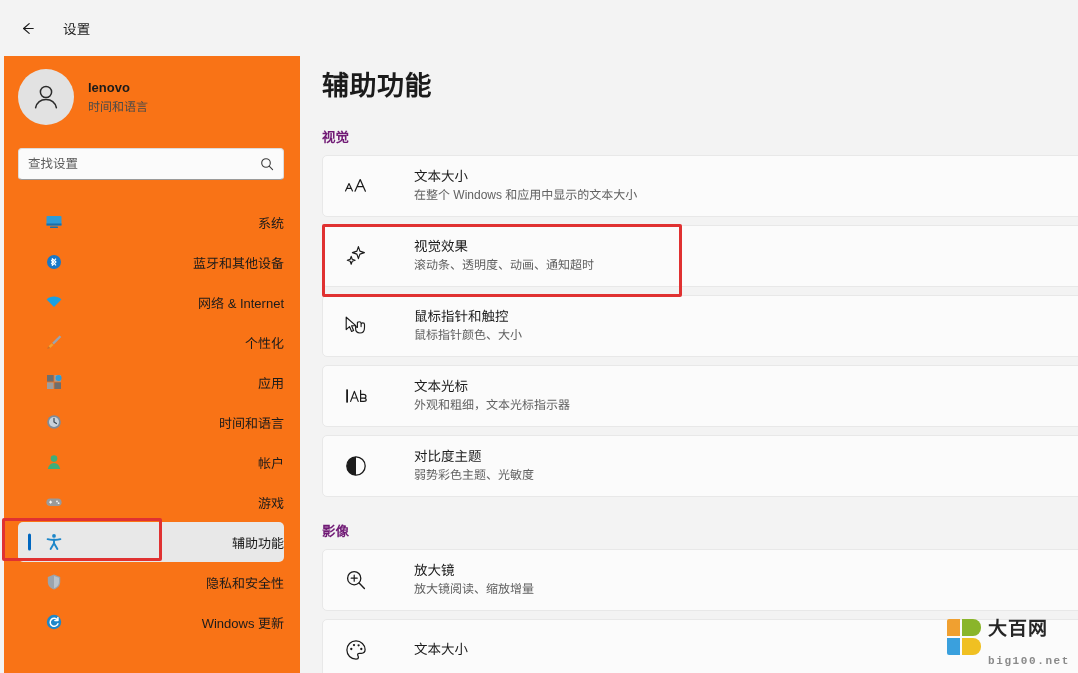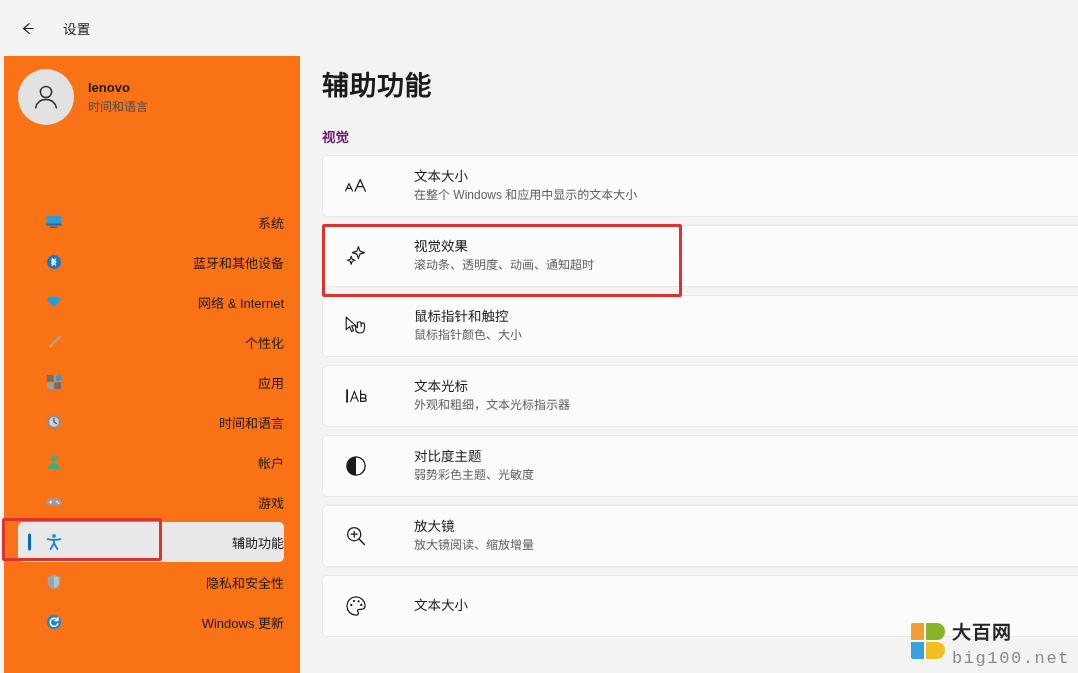--- a/index.html
+++ b/index.html
@@ -246,25 +246,26 @@
   .wm-c { background: #3aa0dd; border-radius: 0 0 0 2px; }
   .wm-d { background: #f0c022; border-radius: 0 8px 8px 0; }
   .wm-text { margin-left: 7px; line-height: 1; }
   .wm-cn {
     font-size: 19px;
     font-weight: 700;
     color: #262626;
     letter-spacing: 1px;
   }
   .wm-en {
-    font-size: 17px;
+    font-size: 11px;
     color: #8a8a8a;
     letter-spacing: 1.6px;
-    margin-top: 8px;
+    margin-top: 18px;
     font-family: "Liberation Mono", "DejaVu Sans Mono", monospace;
+    font-weight: bold;
   }
 </style>
 </head>
 <body>
 
 <div id="app">
 
   <div class="titlebar">
     <div class="back-btn">
       <span>
@@ -287,20 +288,29 @@
             <path d="M6.6 27.8 C8 22.4 12.2 19.6 17 19.6 C21.8 19.6 26 22.4 27.4 27.8" stroke="#2b2b2b" stroke-width="1.5" stroke-linecap="round"></path>
           </svg>
         </span>
       </div>
       <div class="account-text">
         <div class="account-name">lenovo</div>
         <div class="account-sub">时间和语言</div>
       </div>
     </div>
 
+    <div class="searchbox">
+      <input type="text" placeholder="查找设置" style="">
+      <span class="search-icon">
+        <svg width="14" height="14" viewBox="0 0 14 14" fill="none">
+          <circle cx="6" cy="6" r="4.3" stroke="#3b3b3b" stroke-width="1.1"></circle>
+          <path d="M9.2 9.2 L12.6 12.6" stroke="#3b3b3b" stroke-width="1.1" stroke-linecap="round"></path>
+        </svg>
+      </span>
+    </div>
 
     <div class="nav">
 
       <div class="nav-item">
 
         <span class="nav-icon">
           <svg width="18" height="18" viewBox="0 0 18 18">
             <rect x="1.5" y="3" width="15" height="9.5" rx="1" fill="#2e9bd6"></rect>
             <rect x="1.5" y="10.5" width="15" height="2" fill="#1a6ea8"></rect>
             <rect x="5" y="13.6" width="8" height="1.5" rx="0.7" fill="#1a6ea8"></rect>
@@ -502,20 +512,21 @@
           <circle cx="12" cy="12" r="9.2" stroke="#1b1b1b" stroke-width="1.3"></circle>
           <path d="M12 2.8 A9.2 9.2 0 0 0 12 21.2 Z" fill="#1b1b1b"></path>
         </svg>
       </span>
       <div class="card-text">
         <div class="card-title">对比度主题</div>
         <div class="card-sub">弱势彩色主题、光敏度</div>
       </div>
     </div>
 
+    <div class="section-head">影像</div>
 
     <div class="card">
       <span class="card-icon">
         <svg width="24" height="24" viewBox="0 0 24 24" fill="none">
           <circle cx="10.2" cy="10.2" r="6.6" stroke="#1b1b1b" stroke-width="1.3"></circle>
           <path d="M10.2 7.2 V13.2 M7.2 10.2 H13.2" stroke="#1b1b1b" stroke-width="1.2" stroke-linecap="round"></path>
           <path d="M15.1 15.1 L20.4 20.4" stroke="#1b1b1b" stroke-width="1.4" stroke-linecap="round"></path>
         </svg>
       </span>
       <div class="card-text">

